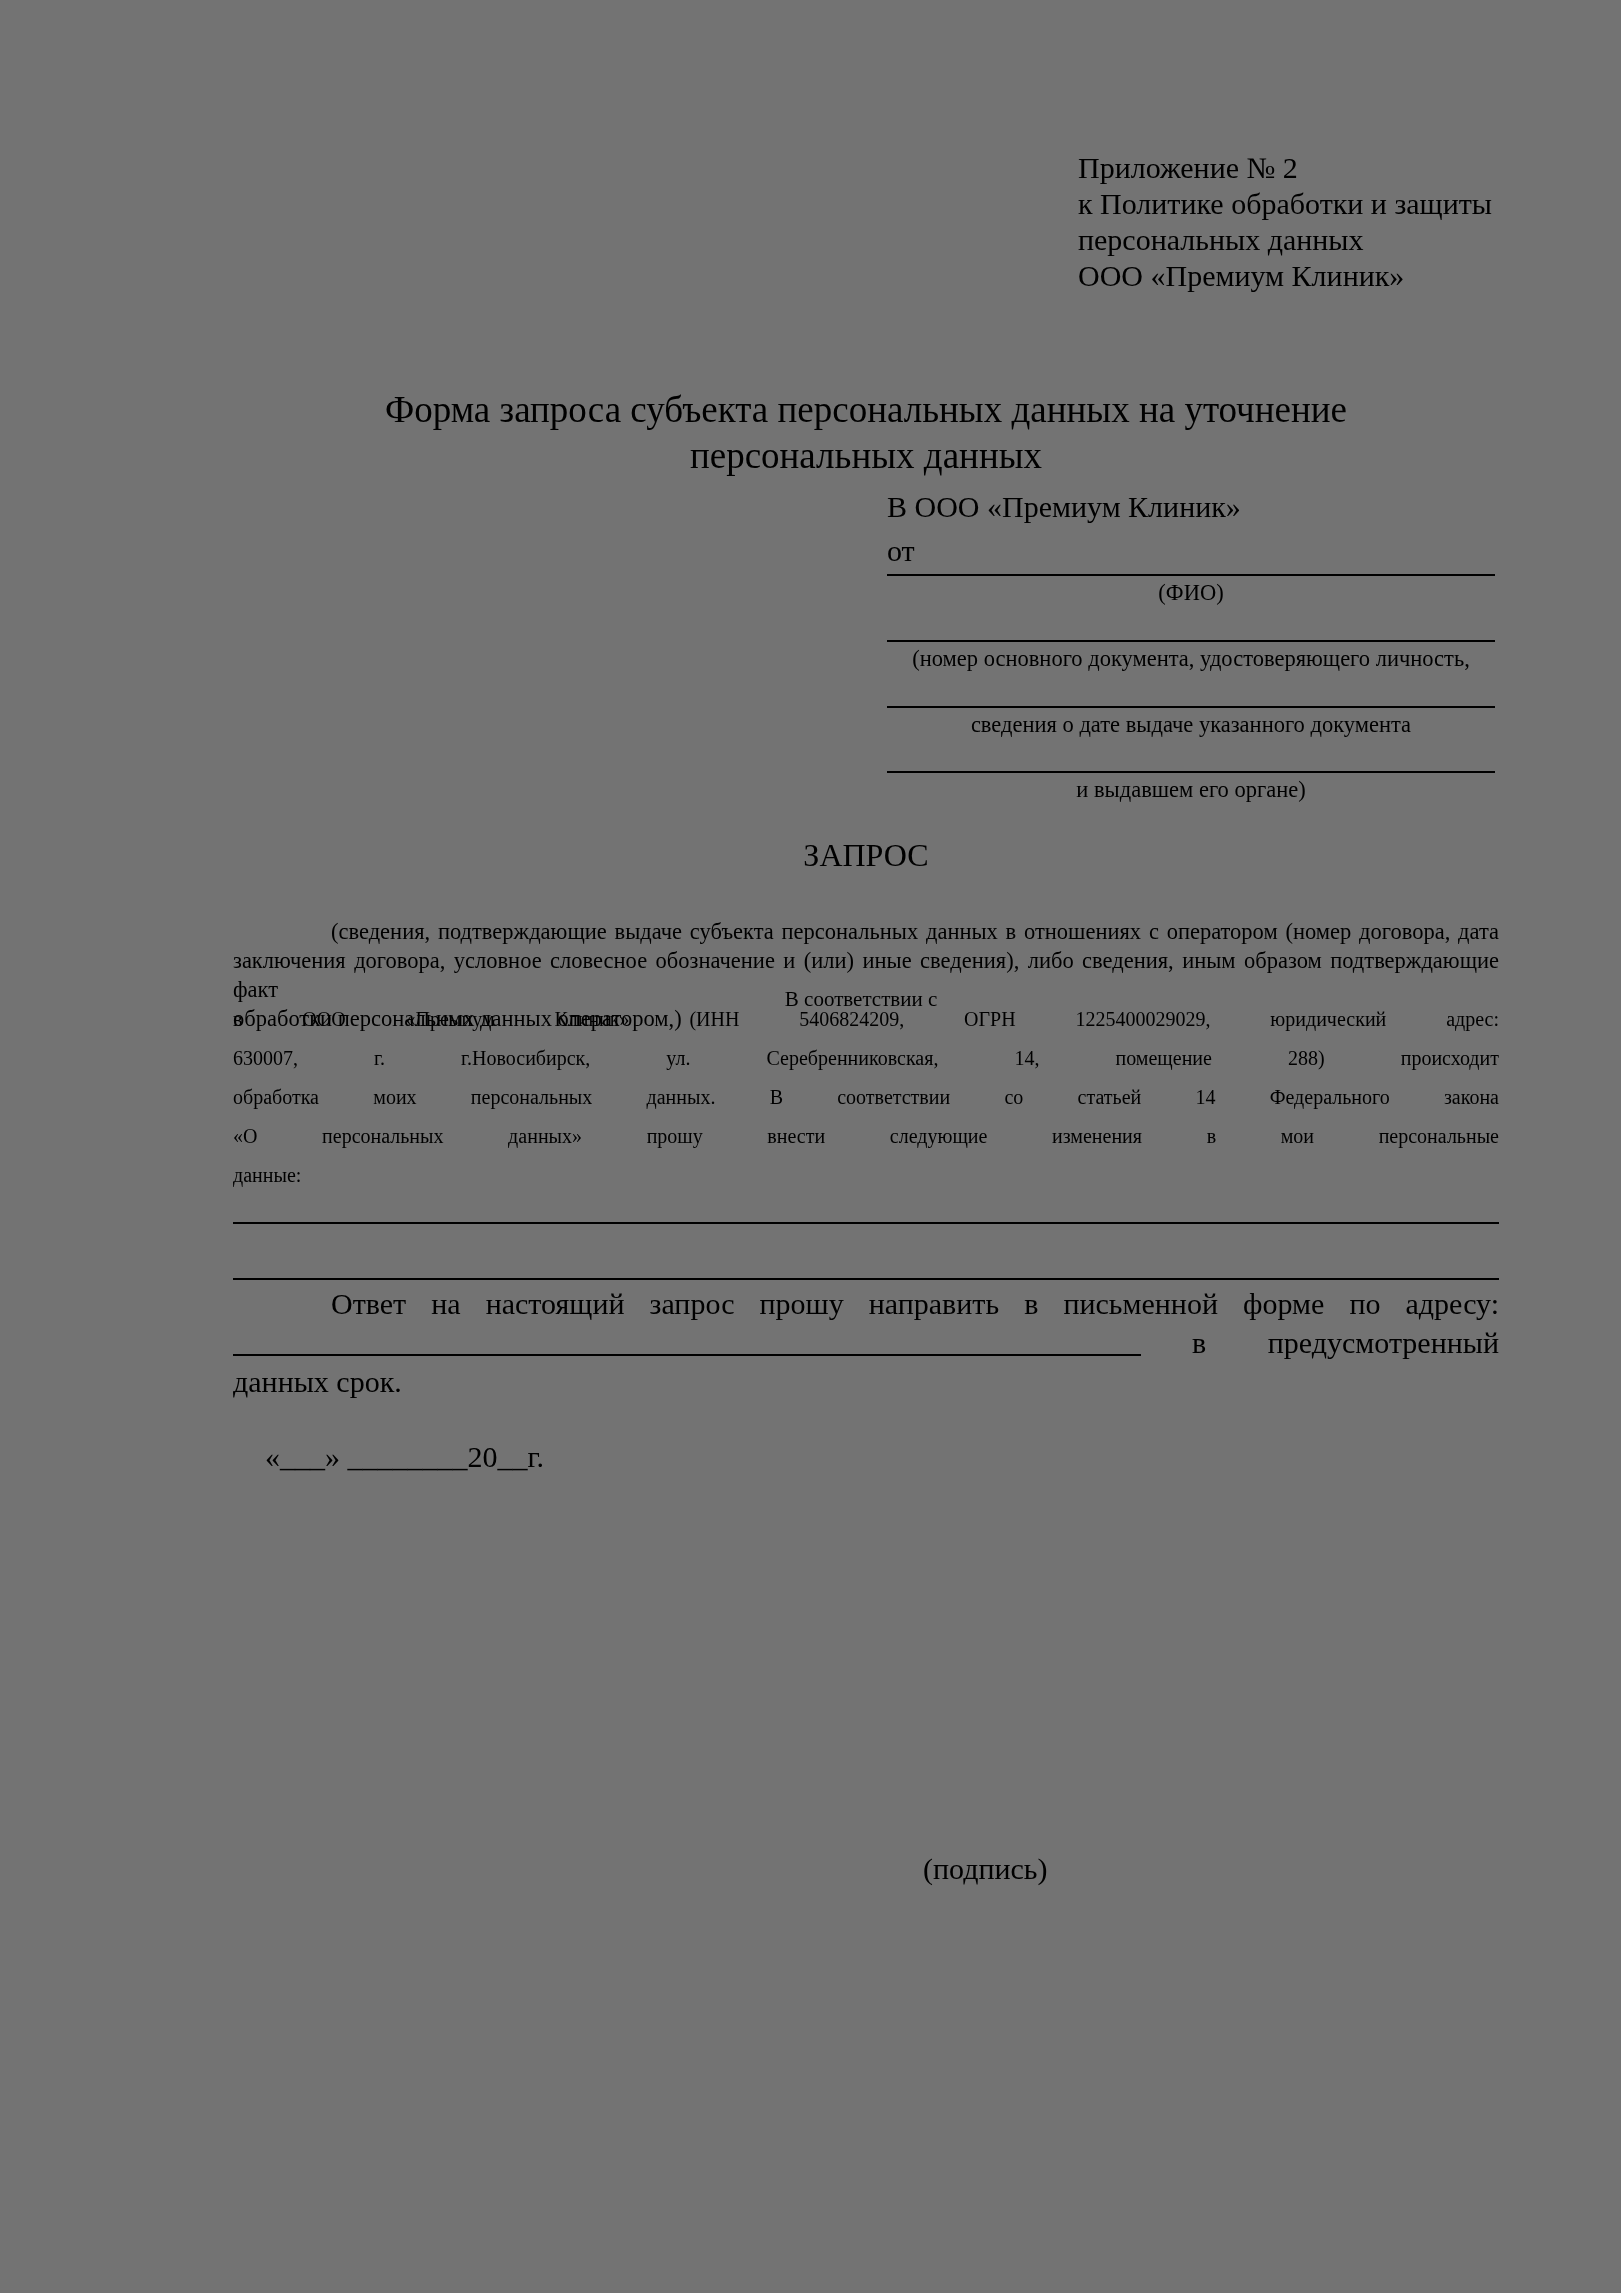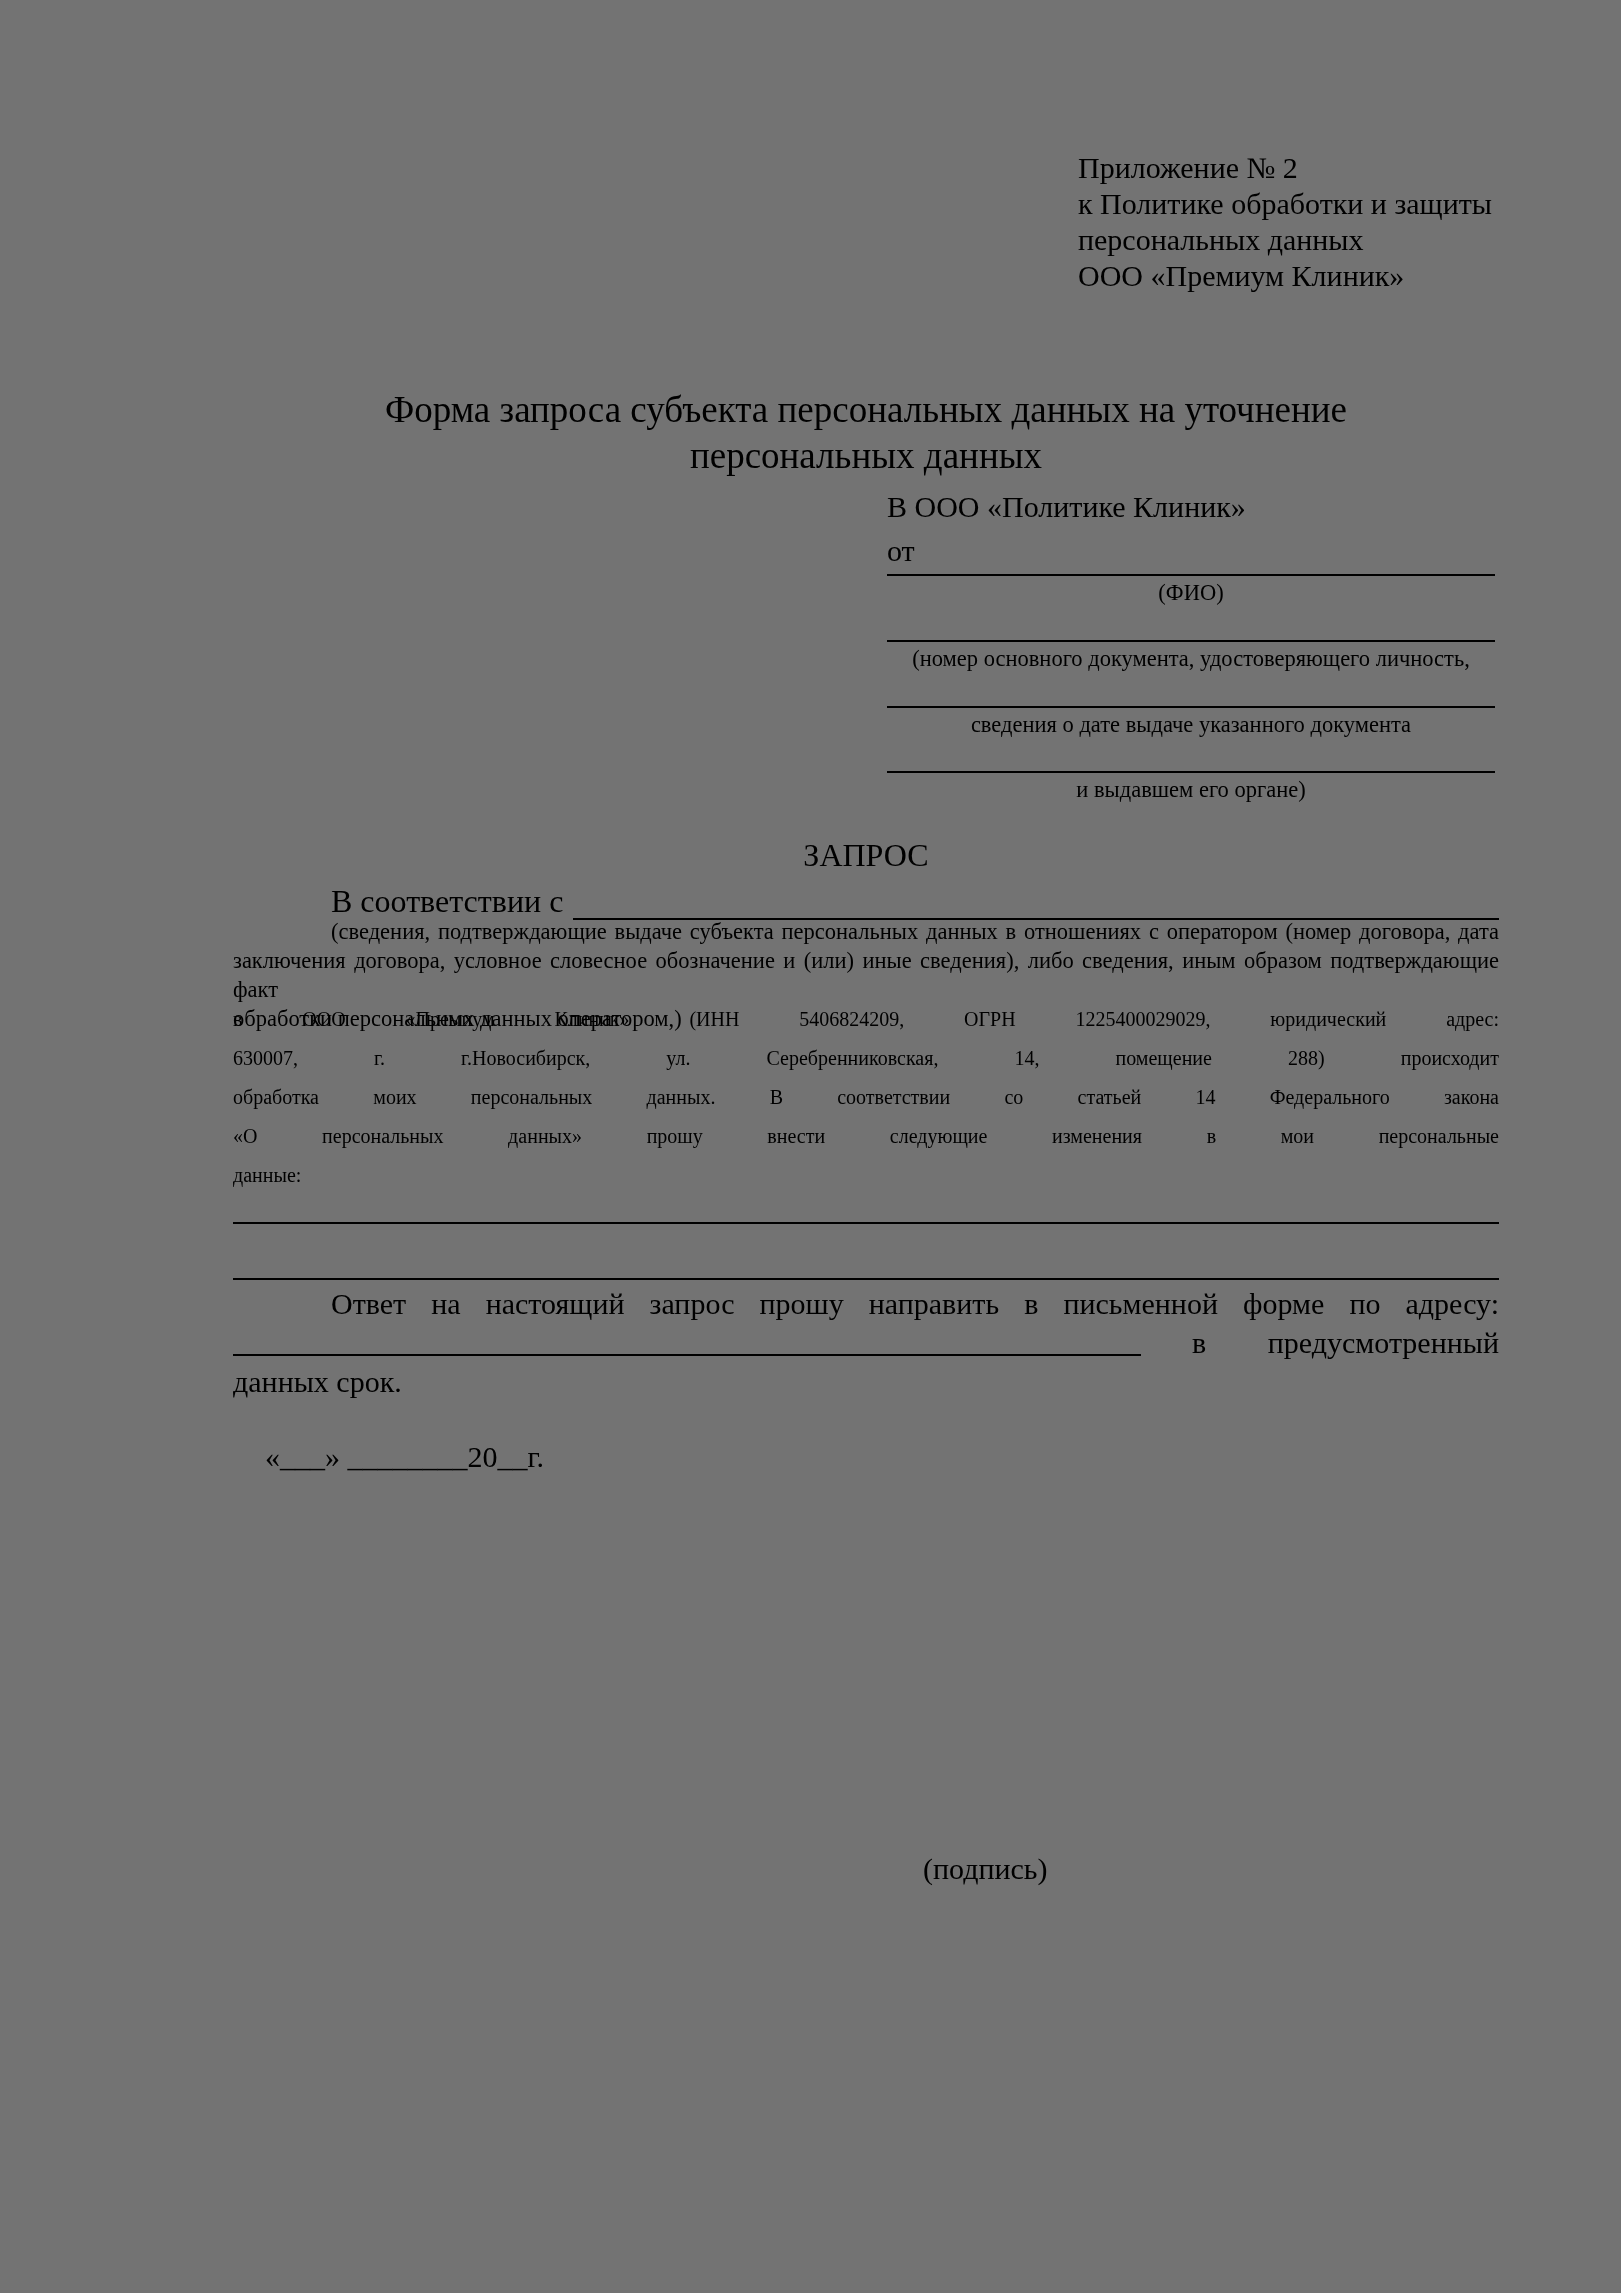--- a/index.html
+++ b/index.html
@@ -53,21 +53,21 @@
   }
 
   .request-heading {
     left: 233px; top: 836px; width: 1266px;
     font-size: 32px; line-height: 39px; text-align: center;
   }
 
   .intro-row {
     left: 233px; top: 882px; width: 1266px; height: 39px;
     display: flex; align-items: center;
-    font-size: 32px; line-height: 39px;
+    font-size: 21px; line-height: 39px; flex-direction: column;
   }
   .intro-indent { width: 98px; flex: 0 0 98px; }
   .intro-text { white-space: nowrap; padding-right: 9.8px; }
   .fill-line { flex: 1 1 auto; height: 35px; border-bottom: 2px solid #000; }
 
   .note-block {
     left: 233px; top: 917px; width: 1266px;
     font-size: 22.5px; line-height: 29px;
   }
   .body-block {
@@ -118,21 +118,21 @@
     <div>персональных данных</div>
     <div>ООО «Премиум Клиник»</div>
   </div>
 
   <div class="abs doc-title">
     <div>Форма запроса субъекта персональных данных на уточнение</div>
     <div>персональных данных</div>
   </div>
 
   <div class="abs addressee">
-    <div>В ООО «Политике Клиник»</div>
+    <div>В ООО «Премиум Клиник»</div>
     <div>от</div>
   </div>
 
   <div class="abs fline" style="top:574px"></div>
   <div class="abs flabel" style="top:579px">(ФИО)</div>
 
   <div class="abs fline" style="top:640px"></div>
   <div class="abs flabel" style="top:645px">(номер основного документа, удостоверяющего личность,</div>
 
   <div class="abs fline" style="top:706px"></div>

